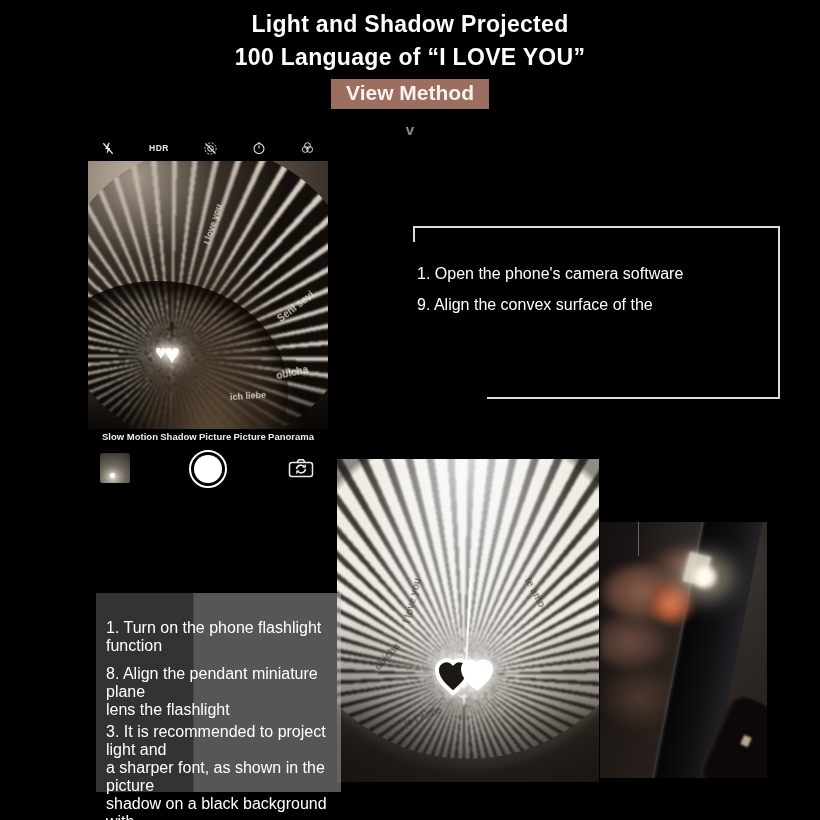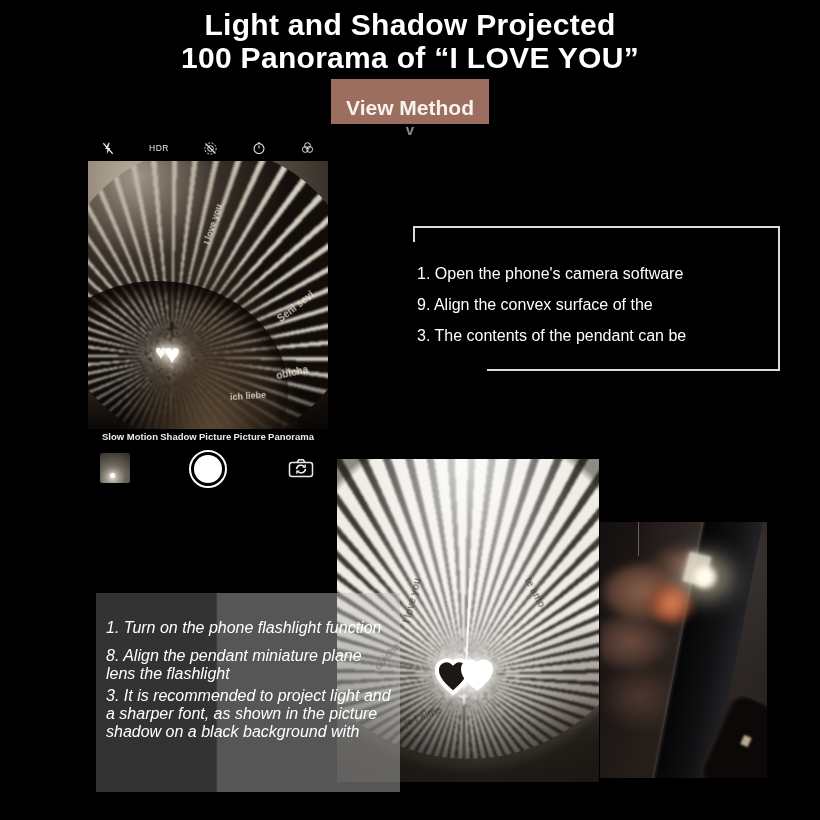--- a/index.html
+++ b/index.html
@@ -1,32 +1,32 @@
 <!DOCTYPE html>
 <html><head>
 <meta charset="utf-8">
 <style>
   html,body{margin:0;padding:0;background:#000;}
   .canvas{position:relative;width:820px;height:820px;background:#000;overflow:hidden;
           font-family:"Liberation Sans",sans-serif;}
 
   
   .header{position:absolute;left:0;right:0;top:8px;text-align:center;color:#fff;}
-  .title{font-size:30px;font-weight:bold;line-height:33px;letter-spacing:.3px;}
-  .badge{display:inline-block;margin-top:5px;padding:17px 15px 4px;background:#9b6e60;
+  .title{font-size:23px;font-weight:bold;line-height:33px;letter-spacing:.3px;}
+  .badge{display:inline-block;margin-top:5px;padding:2px 15px 4px;background:#9b6e60;
          color:#f7f2ec;font-size:21px;font-weight:bold;}
   .chev{position:absolute;left:0;right:0;top:121px;text-align:center;color:#8d8d8d;
         font-size:15px;font-weight:bold;}
 
   
   .phone{position:absolute;left:88px;top:135px;width:240px;height:356px;background:#000;}
   .cam-top{position:absolute;left:0;top:0;width:240px;height:26px;display:flex;
            align-items:center;justify-content:space-between;padding:0 13px;box-sizing:border-box;}
   .cam-top svg{display:block;}
-  .hdr-label{color:#e9e9e9;font-size:8.5px;font-weight:normal;letter-spacing:.5px;}
+  .hdr-label{color:#e9e9e9;font-size:8.5px;font-weight:bold;letter-spacing:.5px;}
 
   .preview{position:absolute;left:0;top:26px;width:240px;height:268px;overflow:hidden;
            background:radial-gradient(circle at 18% 8%, #a69a8c 0%, #6e6256 32%, #3a322b 62%, #15100d 100%);}
   .disc{position:absolute;left:-32px;top:-14px;width:304px;height:300px;border-radius:50%;
         overflow:hidden;}
   .disc .streaks{position:absolute;inset:0;
         background:repeating-conic-gradient(from -120deg at 38% 70%,
           rgba(233,226,213,.88) 0deg 1.6deg, rgba(16,12,9,.95) 1.6deg 6deg);
         filter:blur(1.1px);}
   .preview .veil{position:absolute;inset:0;background:
@@ -50,21 +50,21 @@
          background:radial-gradient(circle at 42% 82%, #d4ccbf 0%, #6d675d 42%, #2c2924 100%);}
   .thumb::after{content:"";position:absolute;left:10px;top:20px;width:5px;height:5px;border-radius:50%;
          background:#fff;box-shadow:0 0 4px #fff;}
   .shutter{position:absolute;left:101px;top:3px;width:38px;height:38px;border-radius:50%;
            border:2.5px solid #fff;box-sizing:border-box;}
   .shutter::after{content:"";position:absolute;left:2.5px;top:2.5px;width:28px;height:28px;
            border-radius:50%;background:#fff;}
   .flip{position:absolute;right:14px;top:11px;}
 
   
-  .cam-box{position:absolute;left:413px;top:226px;width:367px;height:145px;color:#fff;}
+  .cam-box{position:absolute;left:413px;top:226px;width:367px;height:173px;color:#fff;}
   .bseg{position:absolute;background:#dcdcdc;}
   .bseg.top{left:0;top:0;right:0;height:2px;}
   .bseg.right{right:0;top:0;bottom:0;width:2px;}
   .bseg.left{left:0;top:0;width:2px;height:16px;}
   .bseg.bottom{left:74px;right:0;bottom:0;height:2px;}
   .cam-box .txt{position:absolute;left:4px;top:26px;right:2px;}
   .cam-box p{margin:0 0 13px;font-size:17px;font-weight:bold;line-height:25px;letter-spacing:.1px;}
 
   
   .proj{position:absolute;left:337px;top:459px;width:262px;height:323px;overflow:hidden;
@@ -111,39 +111,39 @@
       filter:blur(2px);box-shadow:0 0 22px 10px rgba(255,244,214,.55);}
   .hand .ember{position:absolute;left:48px;top:62px;width:46px;height:40px;border-radius:50%;
       background:radial-gradient(circle,#e0835a 0%,#b05a38 40%,rgba(120,54,30,.4) 70%,transparent 100%);
       filter:blur(4px);}
   .hand .strap{position:absolute;left:112px;top:178px;width:64px;height:96px;border-radius:16px;
       transform:rotate(24deg);background:#0b0807;box-shadow:inset 3px 0 4px rgba(180,160,140,.18);}
   .hand .clasp{position:absolute;left:142px;top:214px;width:8px;height:10px;background:#b9a98f;
       filter:blur(1px);transform:rotate(24deg);}
 
   
-  .flash-panel{position:absolute;left:96px;top:593px;width:304px;height:199px;box-sizing:border-box;
+  .flash-panel{position:absolute;left:96px;top:593px;width:245px;height:199px;box-sizing:border-box;
       padding:14px 6px 0 10px;color:#fff;
       background:linear-gradient(90deg, rgba(148,148,148,.34) 0%, rgba(148,148,148,.34) 39.5%,
-                 rgba(196,196,196,.44) 40%, rgba(196,196,196,.44) 100%);font-style:italic;}
+                 rgba(196,196,196,.44) 40%, rgba(196,196,196,.44) 100%);}
   .flash-panel p{margin:0;font-size:13.5px;font-weight:bold;line-height:23px;letter-spacing:.1px;}
   .flash-panel p.s1{margin-bottom:12px;}
   .flash-panel p.s2{margin-bottom:10px;}
   .flash-panel p.s3{margin-bottom:4px;}
   .warning{font-size:15px;font-weight:bold;color:#cc1f0e;filter:blur(.7px);letter-spacing:.2px;
       white-space:nowrap;}
 </style>
 </head>
 <body>
 
 <div class="canvas">
 
   <div class="header">
     <div class="title">Light and Shadow Projected</div>
-    <div class="title">100 Panorama of “I LOVE YOU”</div>
+    <div class="title">100 Language of “I LOVE YOU”</div>
     <div><span class="badge">View Method</span></div>
   </div>
   <div class="chev">v</div>
 
   <div class="phone">
     <div class="cam-top">
       <span>
         <svg width="14" height="15" viewBox="0 0 24 24">
             <path d="M13 2 7 13h4l-1.2 9L16 11h-4l3-9z" fill="#e9e9e9"></path>
             <line x1="4" y1="3" x2="20" y2="21" stroke="#e9e9e9" stroke-width="2"></line>
@@ -219,21 +219,20 @@
       <p>
         </p>
         <div>1. Open the phone's camera software</div>
       <p></p>
       <p>
         </p>
         <div>9. Align the convex surface of the</div>
       <p></p>
       <p>
         </p>
-        <div>3. The contents of the pendant can be</div>
       <p></p>
     </div>
   </div>
 
   <div class="proj">
     <div class="pdisc">
       <div class="streaks"></div>
     </div>
     <div class="pveil"></div>
     <div class="ray"></div>

